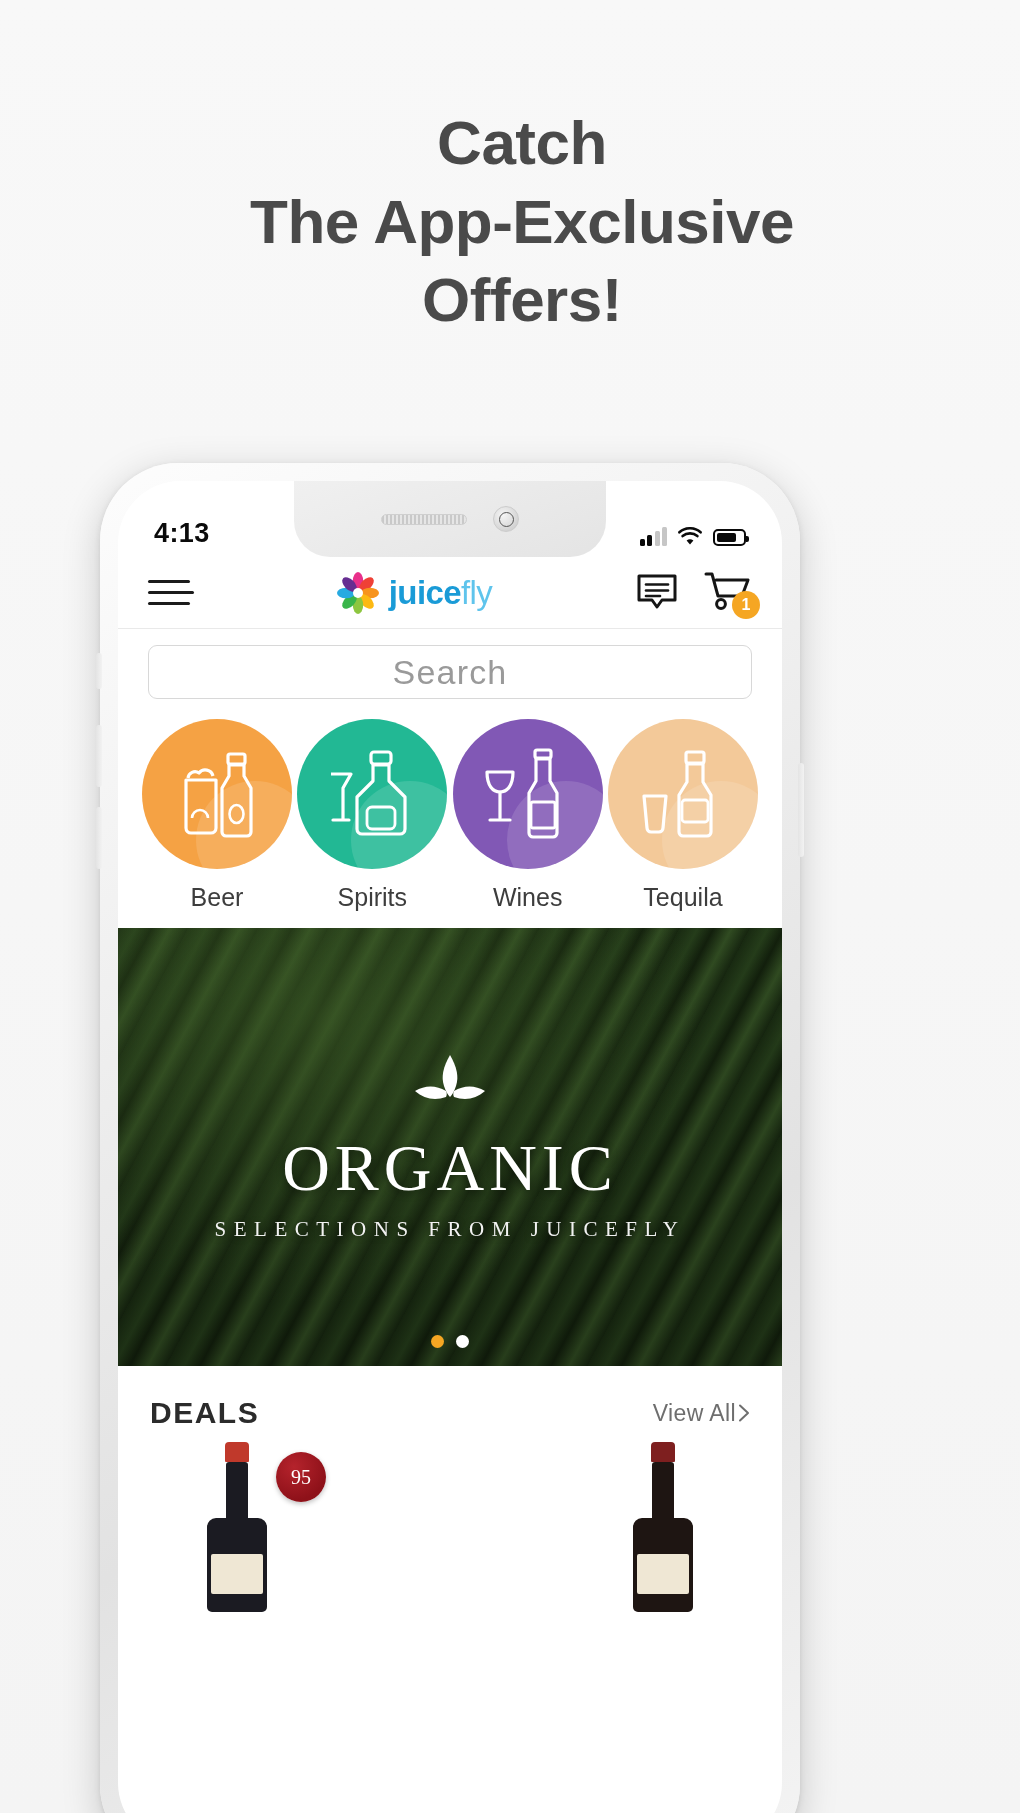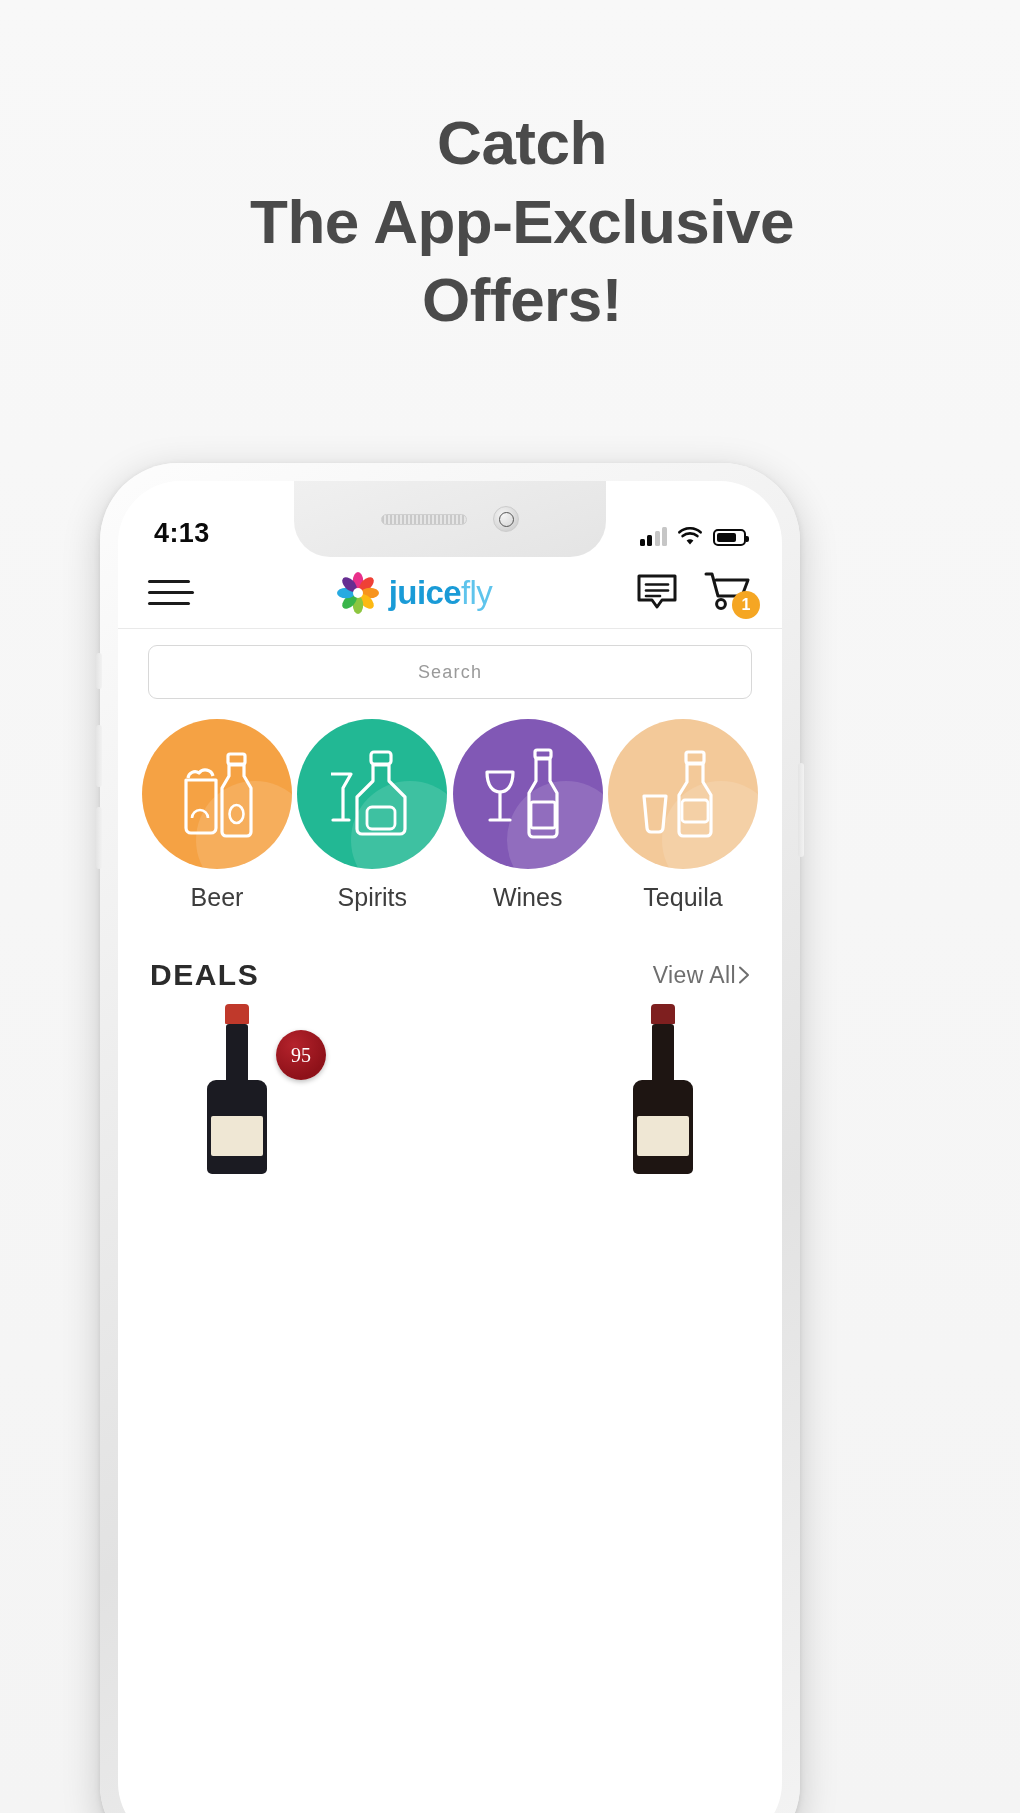--- a/index.html
+++ b/index.html
@@ -137,21 +137,21 @@
     display: flex; align-items: center; justify-content: center;
   }
 
   
   .search-wrap { padding: 16px 30px 12px 30px; }
   .search-box {
     height: 54px; border: 1.4px solid #d8d8d8; border-radius: 9px;
     background: #fff;
     display: flex; align-items: center; justify-content: center;
   }
-  .search-ph { color: #9a9a9a; font-size: 18px; letter-spacing: 1.2px; }
+  .search-ph { color: #9a9a9a; font-size: 34px; letter-spacing: 1.2px; }
 
   
   .cats { display: flex; justify-content: space-between; padding: 8px 24px 16px 24px; }
   .cat { width: 150px; text-align: center; }
   .cat-circle {
     width: 150px; height: 150px; border-radius: 50%;
     position: relative; overflow: hidden;
     display: flex; align-items: center; justify-content: center;
   }
   .cat-circle::before {
@@ -203,21 +203,21 @@
   .view-all { font-size: 23px; color: #6e6e6e; display: flex; align-items: center; gap: 2px; letter-spacing: .4px; }
 
   .deal-row { display: flex; justify-content: space-between; padding: 10px 26px 0 26px; }
   .deal { position: relative; width: 186px; height: 160px; display:flex; align-items:flex-end; justify-content:center; }
   .bottle { position: relative; width: 60px; }
   .bottle .neck { width: 22px; height: 56px; margin: 0 auto; border-radius: 3px 3px 0 0; }
   .bottle .cap  { width: 24px; height: 20px; margin: 0 auto; border-radius: 4px 4px 1px 1px; }
   .bottle .body { width: 60px; height: 94px; border-radius: 9px 9px 5px 5px; }
   .bottle .label{ position:absolute; bottom:18px; left:4px; width:52px; height:40px; background:#efe7d4; border-radius:2px; }
   .score {
-    position: absolute; top: 16px; right: 4px;
+    position: absolute; top: 0; right: 4px;
     width: 50px; height: 50px; border-radius: 50%;
     background: radial-gradient(circle at 36% 30%, #b5232c, #8e1119 70%);
     color: #ffffff; font-size: 20px;
     display: flex; align-items: center; justify-content: center;
     box-shadow: 0 2px 5px rgba(0,0,0,.25);
     font-family: "Liberation Serif", serif;
   }
   .score::before, .score::after {
     content:""; position:absolute; width:62px; height:62px; border-radius:50%;
     background: rgba(150,20,28,.55); z-index:-1;
@@ -393,20 +393,33 @@
                 <path d="M53 20h16v18l8 13v37a4 4 0 0 1-4 4H49a4 4 0 0 1-4-4V51l8-13Z"></path>
                 <rect x="48" y="56" width="26" height="22" rx="3" stroke-width="2.8"></rect>
               </g>
             </svg>
           </div>
           <div class="cat-label">Tequila</div>
         </div>
 
       </div>
 
+      <div class="banner">
+        <svg class="leaf-logo" width="96" height="80" viewBox="0 0 96 80">
+          <path d="M48 2c7 12 9 22 6 31-2 6-4 9-6 11-2-2-4-5-6-11-3-9-1-19 6-31Z" fill="#ffffff"></path>
+          <path d="M44 44C33 48 22 46 13 38c10-6 21-6 31 0 1 2 1 4 0 6Z" fill="#ffffff"></path>
+          <path d="M52 44c11 4 22 2 31-6-10-6-21-6-31 0-1 2-1 4 0 6Z" fill="#ffffff"></path>
+        </svg>
+        <div class="banner-title">ORGANIC</div>
+        <div class="banner-sub">SELECTIONS FROM JUICEFLY</div>
+        <div class="dots">
+          <span class="dot on"></span>
+          <span class="dot"></span>
+        </div>
+      </div>
 
       <div class="deals-head">
         <div class="deals-title">DEALS</div>
         <div class="view-all">
           <span>View All</span>
           <svg width="12" height="18" viewBox="0 0 12 18">
             <path d="M2 1.5 10 9l-8 7.5" fill="none" stroke="#6e6e6e" stroke-width="2" stroke-linecap="round" stroke-linejoin="round"></path>
           </svg>
         </div>
       </div>

